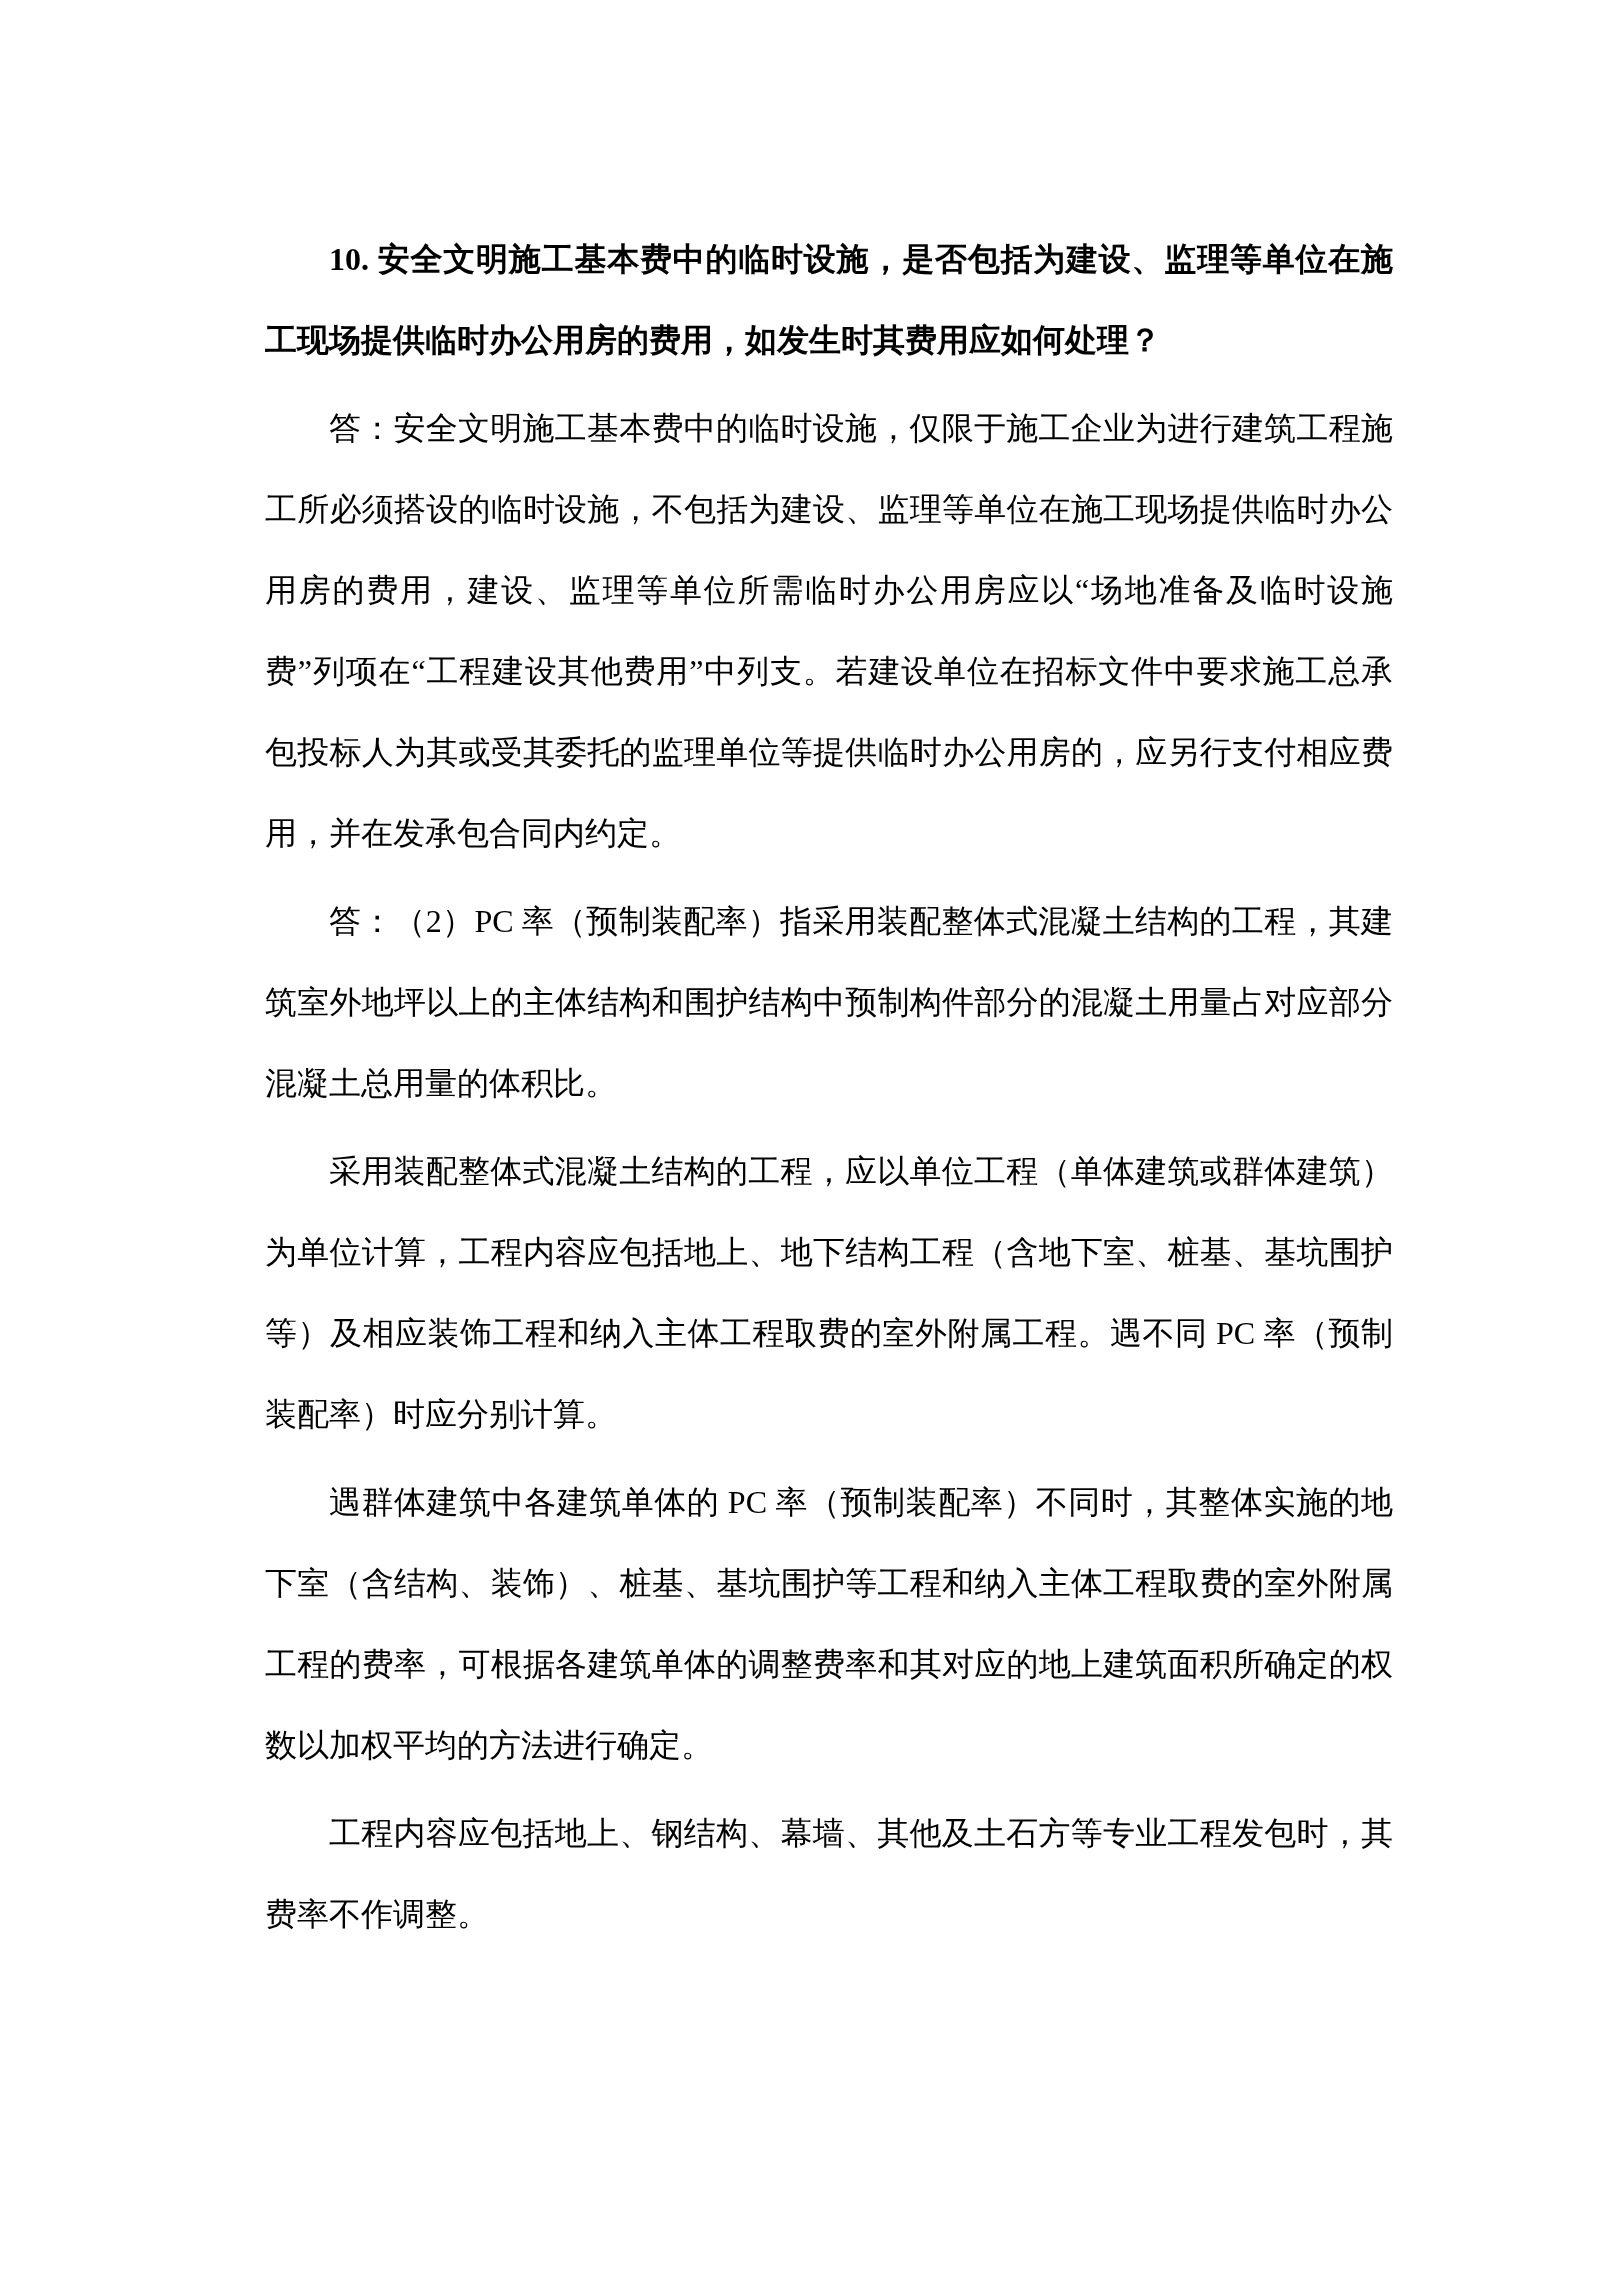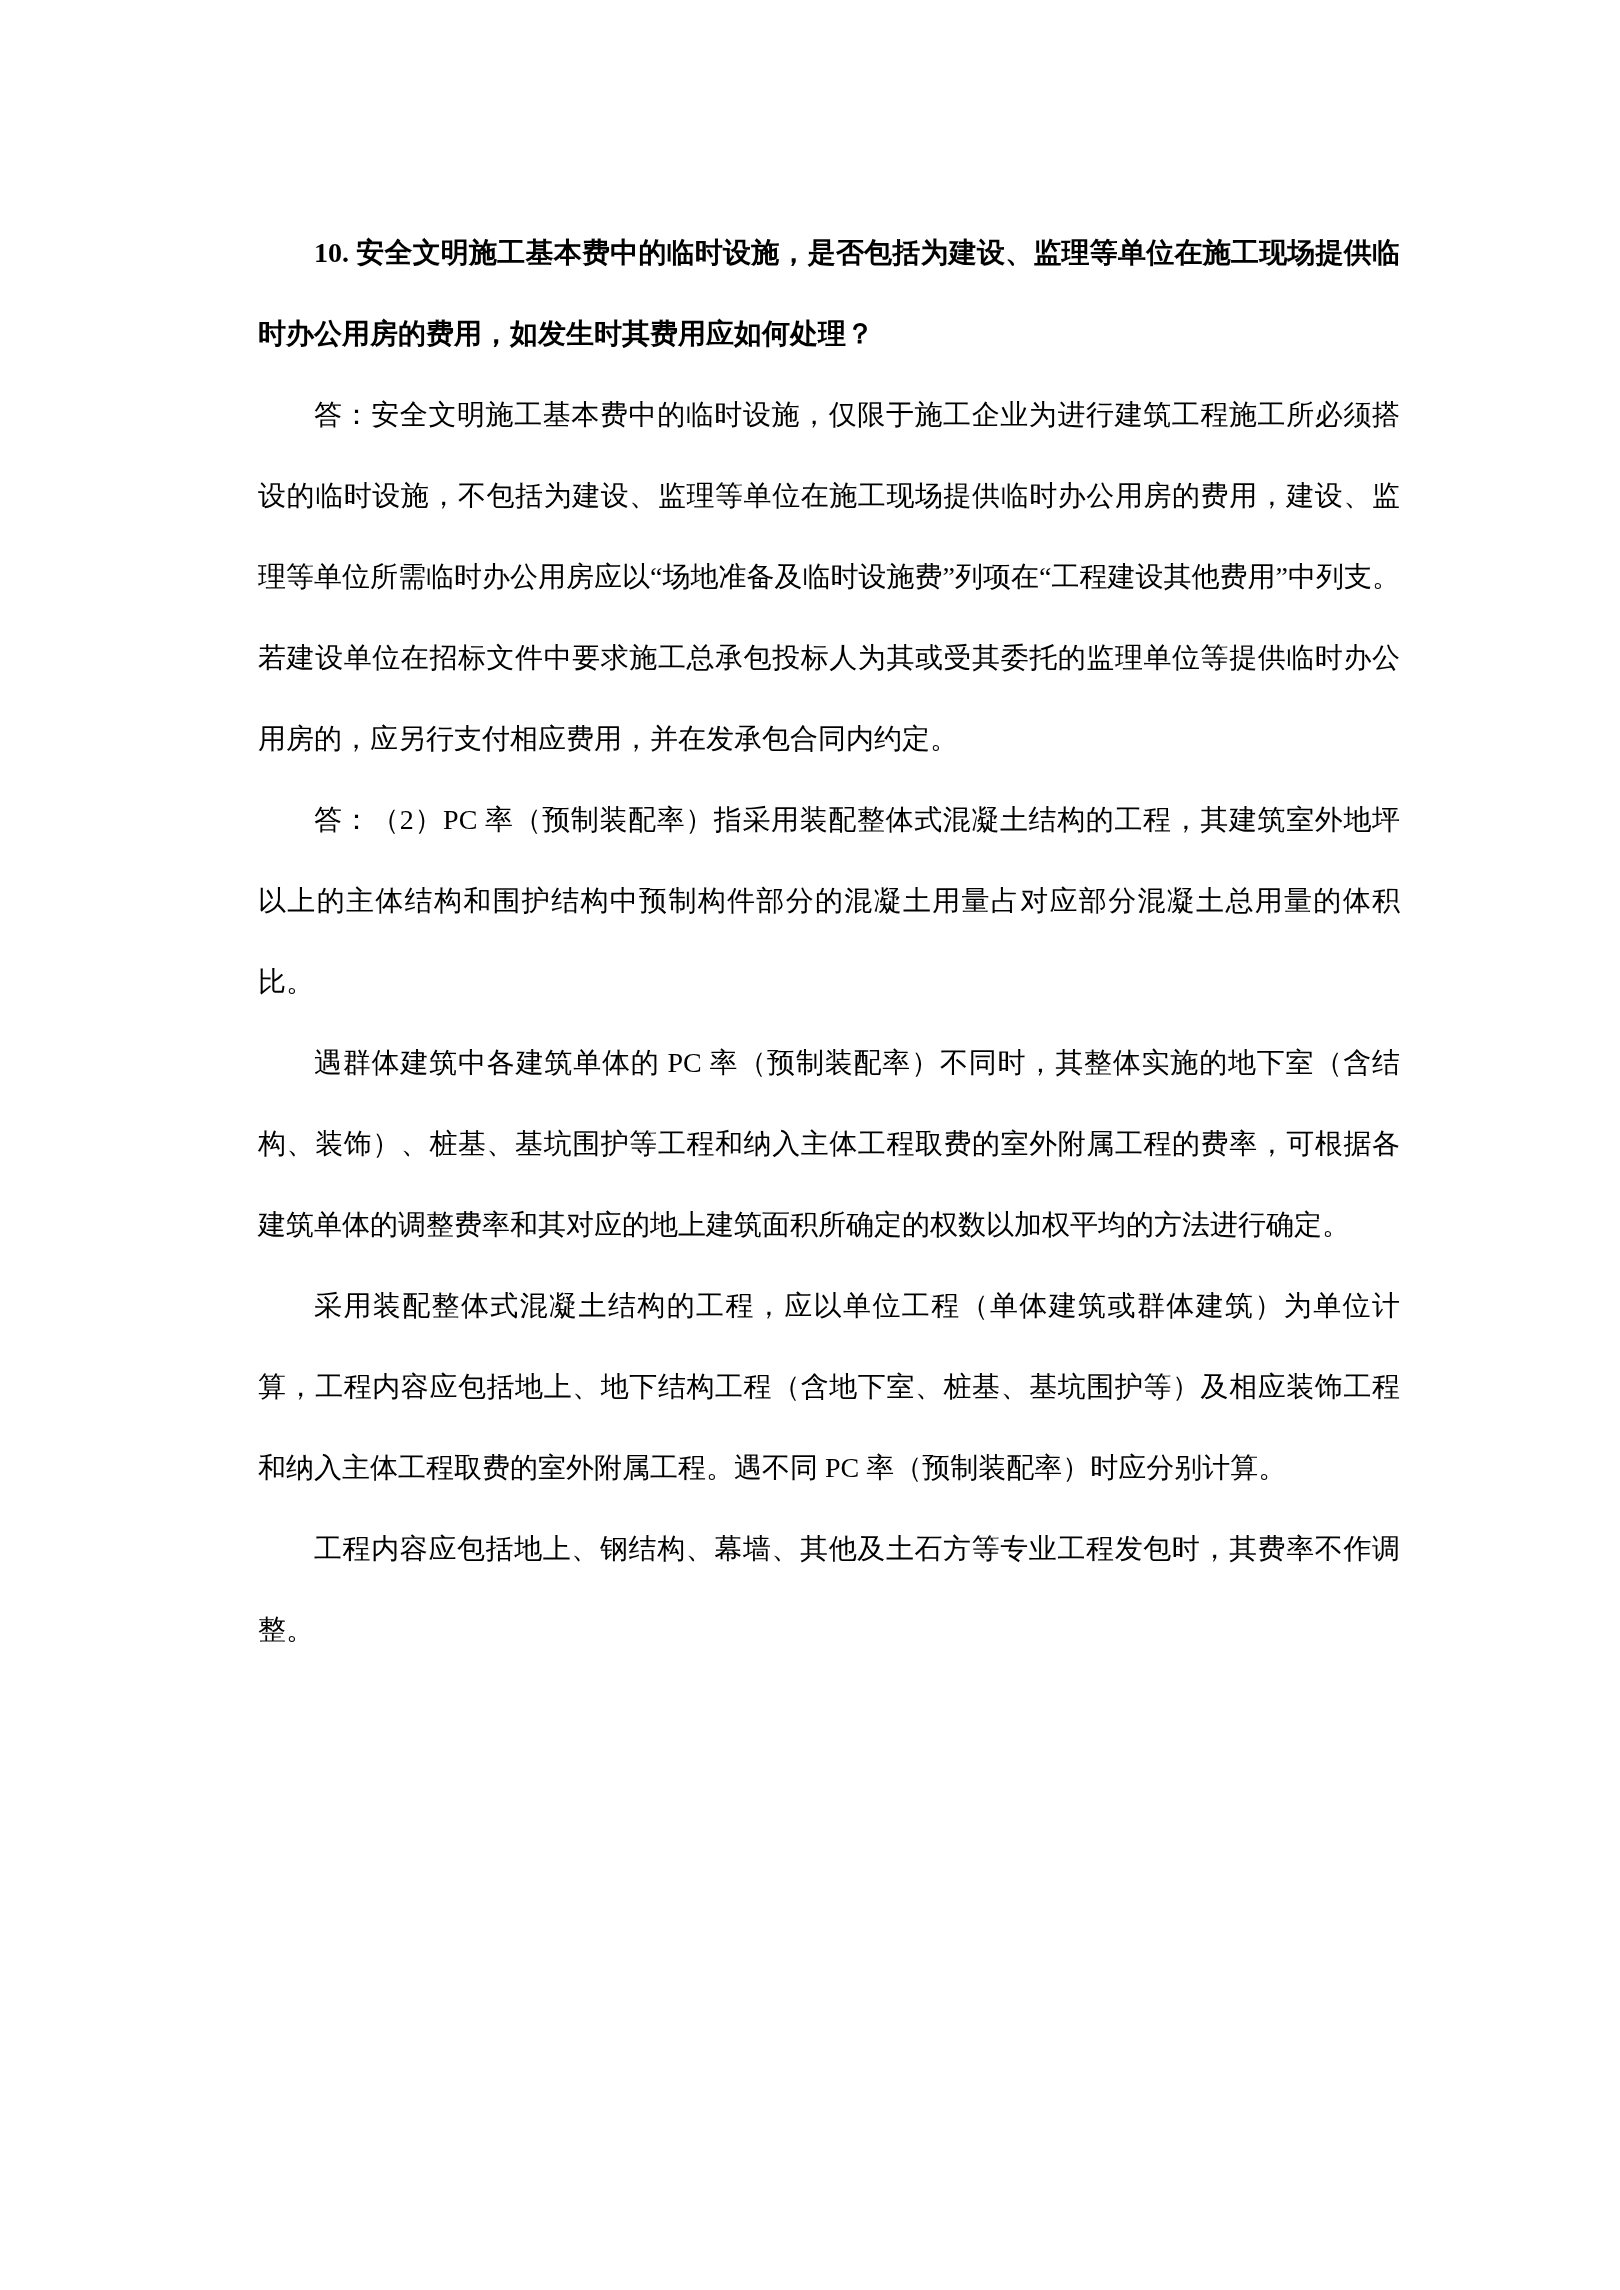--- a/index.html
+++ b/index.html
@@ -16,41 +16,41 @@
     font-family: "Liberation Serif", "DejaVu Serif", serif;
     overflow: hidden;
   }
   .content {
     position: absolute;
     left: 258px;
     top: 212px;
     width: 1142px;
   }
   .para {
-    margin: 0;
+    margin: 7px;
     padding: 0;
-    font-size: 28px;
+    font-size: 32px;
     line-height: 81px;
     text-align: justify;
     text-indent: 2em;
     word-break: break-all;
   }
   .question {
     font-weight: bold;
   }
   .answer {
     font-weight: normal;
   }
 </style>
 </head>
 <body>
 
 <div class="page">
   <div class="content">
     <p class="para question">10. 安全文明施工基本费中的临时设施，是否包括为建设、监理等单位在施工现场提供临时办公用房的费用，如发生时其费用应如何处理？</p>
     <p class="para answer">答：安全文明施工基本费中的临时设施，仅限于施工企业为进行建筑工程施工所必须搭设的临时设施，不包括为建设、监理等单位在施工现场提供临时办公用房的费用，建设、监理等单位所需临时办公用房应以“场地准备及临时设施费”列项在“工程建设其他费用”中列支。若建设单位在招标文件中要求施工总承包投标人为其或受其委托的监理单位等提供临时办公用房的，应另行支付相应费用，并在发承包合同内约定。</p>
     <p class="para answer">答：（2）PC 率（预制装配率）指采用装配整体式混凝土结构的工程，其建筑室外地坪以上的主体结构和围护结构中预制构件部分的混凝土用量占对应部分混凝土总用量的体积比。</p>
+    <p class="para answer">采用装配整体式混凝土结构的工程，应以单位工程（单体建筑或群体建筑）为单位计算，工程内容应包括地上、地下结构工程（含地下室、桩基、基坑围护等）及相应装饰工程和纳入主体工程取费的室外附属工程。遇不同 PC 率（预制装配率）时应分别计算。</p>
     <p class="para answer">遇群体建筑中各建筑单体的 PC 率（预制装配率）不同时，其整体实施的地下室（含结构、装饰）、桩基、基坑围护等工程和纳入主体工程取费的室外附属工程的费率，可根据各建筑单体的调整费率和其对应的地上建筑面积所确定的权数以加权平均的方法进行确定。</p>
-    <p class="para answer">采用装配整体式混凝土结构的工程，应以单位工程（单体建筑或群体建筑）为单位计算，工程内容应包括地上、地下结构工程（含地下室、桩基、基坑围护等）及相应装饰工程和纳入主体工程取费的室外附属工程。遇不同 PC 率（预制装配率）时应分别计算。</p>
     <p class="para answer">工程内容应包括地上、钢结构、幕墙、其他及土石方等专业工程发包时，其费率不作调整。</p>
   </div>
 </div>
 
 
 </body></html>

